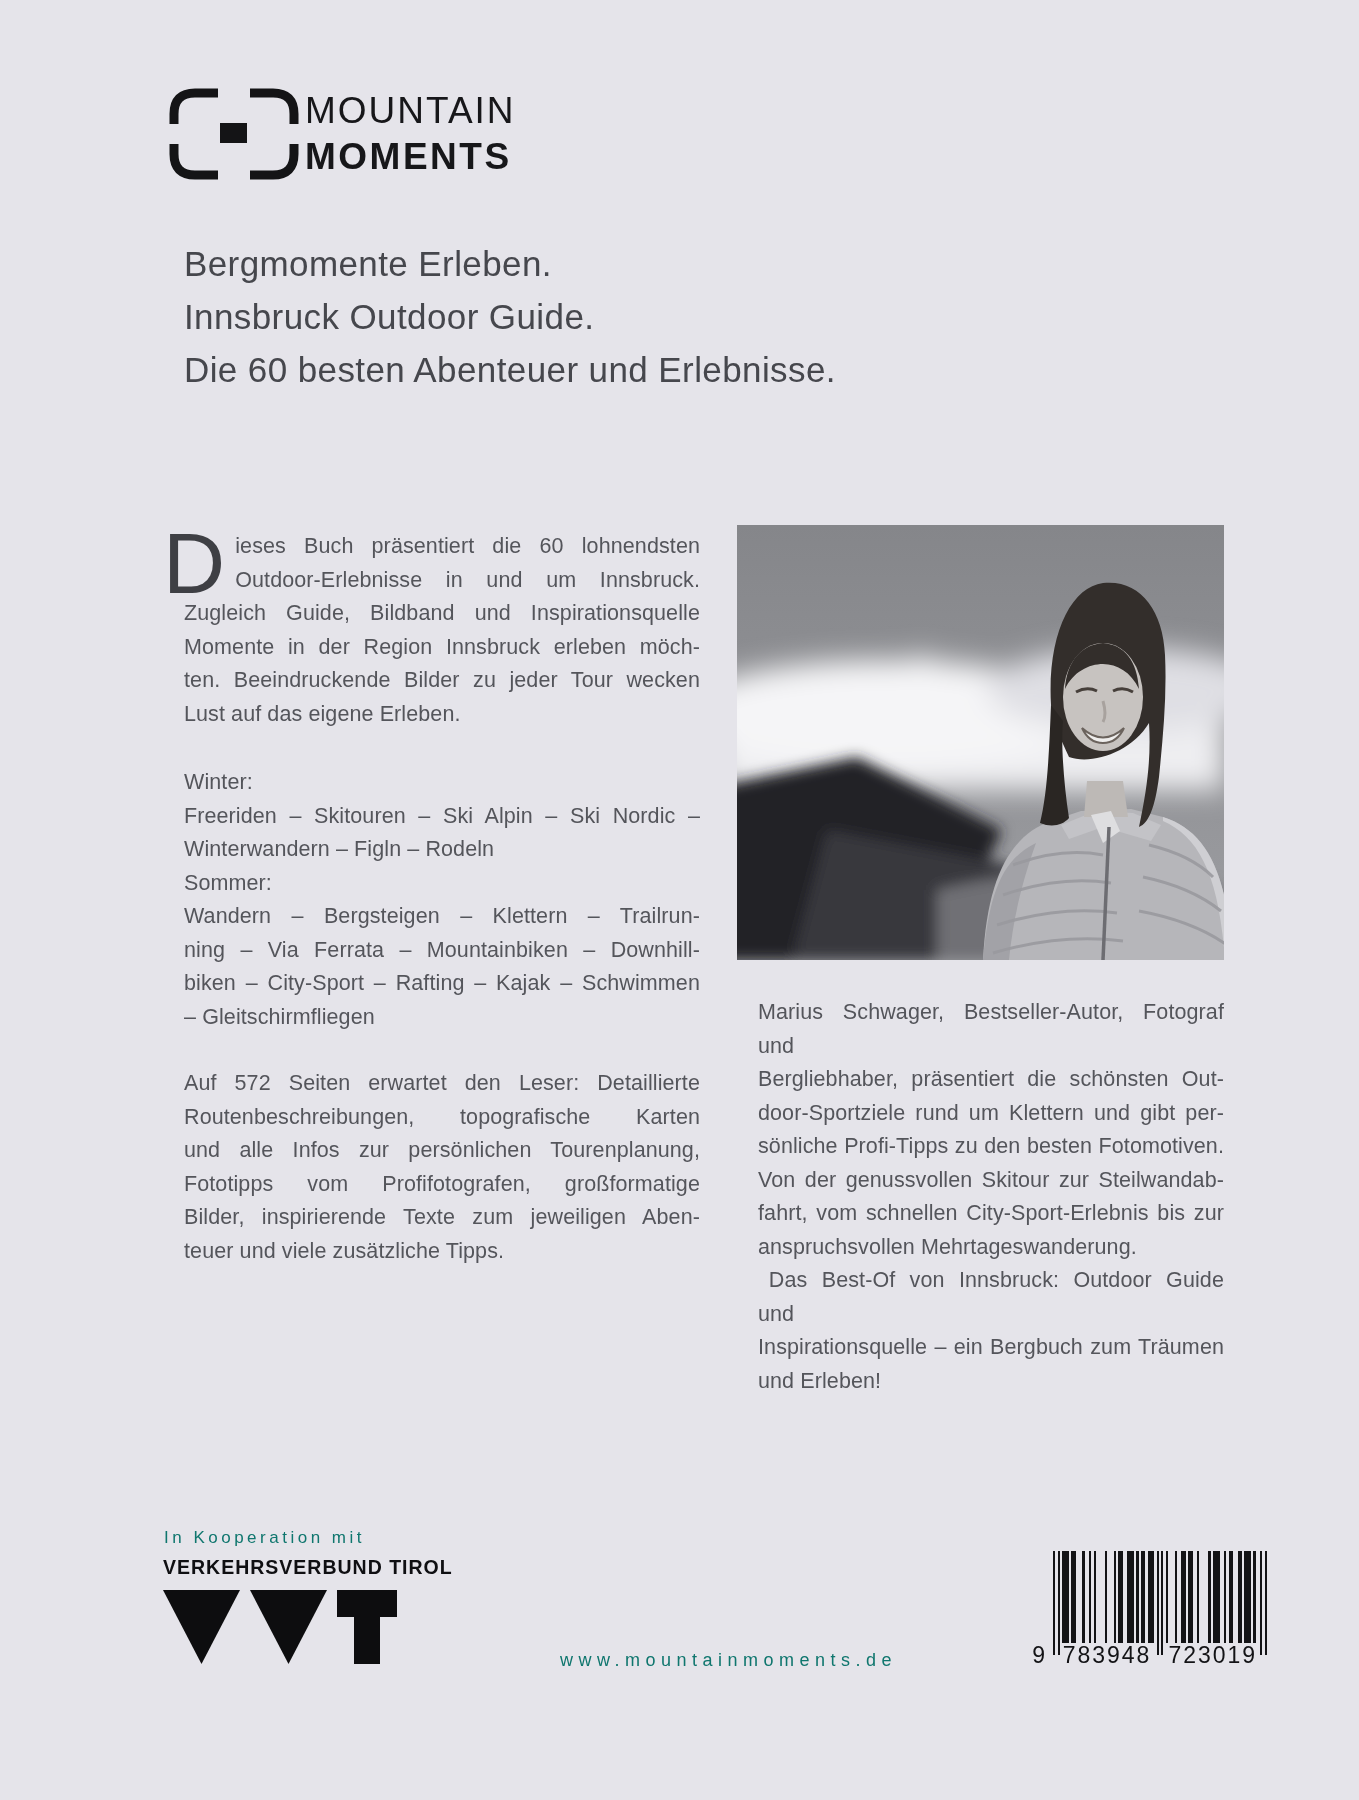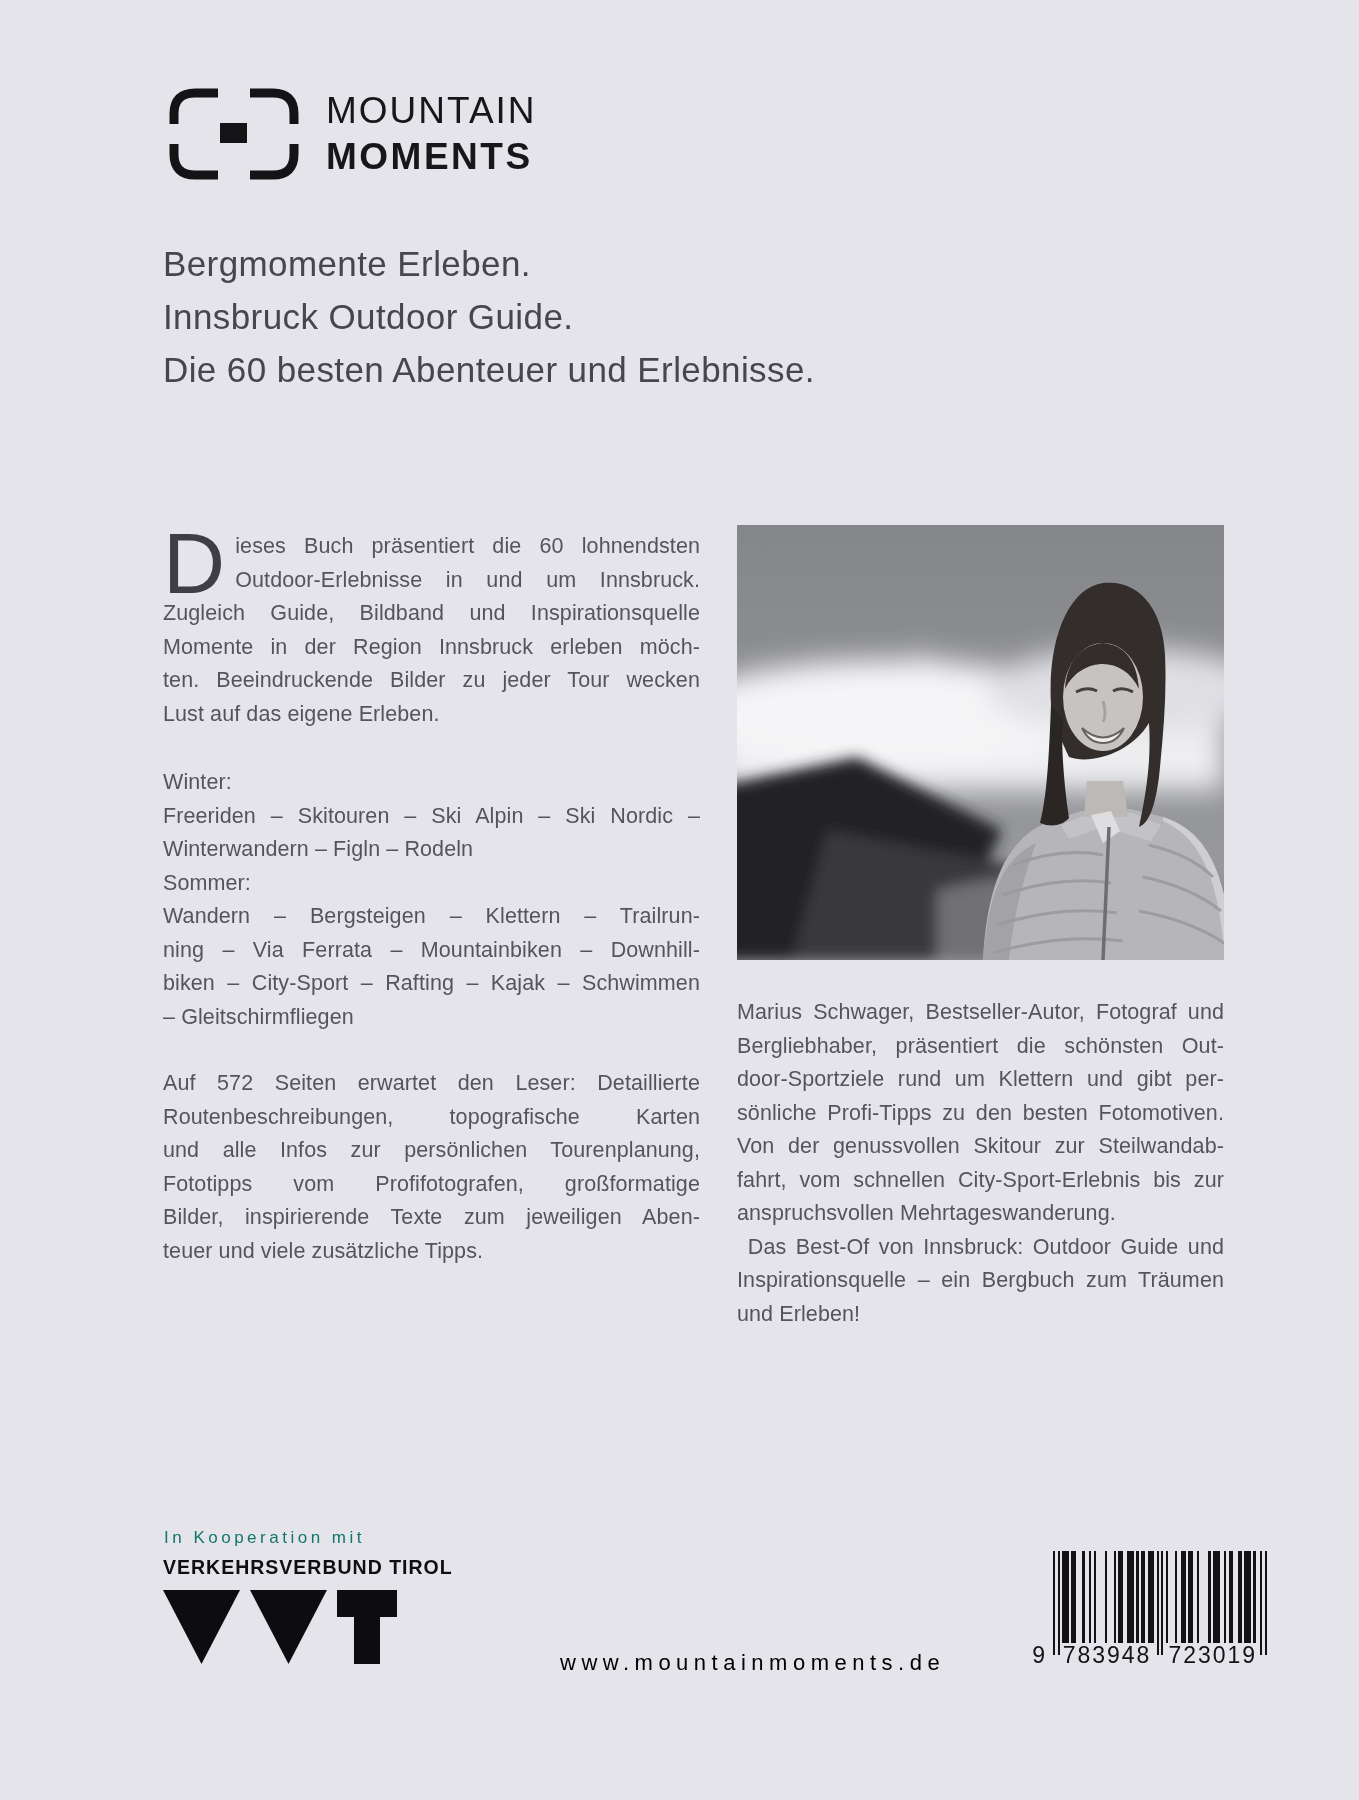--- a/index.html
+++ b/index.html
@@ -6,38 +6,38 @@
   body{
     width:1359px;height:1800px;
     font-family:"Liberation Sans",sans-serif;
     background:#e5e4ea;
     overflow:hidden;
     position:relative;
   }
   .page{position:absolute;inset:0;}
 
   
-  .logo{position:absolute;left:163px;top:84px;display:flex;align-items:center;gap:21px;}
+  .logo{position:absolute;left:163px;top:84px;display:flex;align-items:center;}
   .logo-icon svg{display:block;}
   .wordmark{color:#17171a;}
   .wordmark .l1{font-size:37px;line-height:46px;font-weight:400;letter-spacing:2px;}
   .wordmark .l2{font-size:37px;line-height:46px;font-weight:700;letter-spacing:2.5px;}
 
   
   .headline{
     position:absolute;left:163px;top:237px;width:900px;
     font-size:35px;line-height:53px;color:#46474d;letter-spacing:0.4px;
   }
 
   
   .body-text{font-size:21.5px;line-height:33.5px;color:#54555b;letter-spacing:0.1px;}
   .col-left{position:absolute;left:163px;top:530px;width:537px;}
   .col-right{position:absolute;left:737px;top:525px;width:487px;}
 
-  .jline{text-align:left;white-space:nowrap;}
+  .jline{text-align:left;white-space:nowrap;margin-left:21px;}
   .jline.stretch{white-space:normal;text-align:justify;text-align-last:justify;text-justify:inter-word;}
 
   .dropcap{
     float:left;
     font-size:86px;line-height:58px;font-weight:400;color:#3e3f44;
     margin:4px 10px 0 0;
   }
   .seasons{margin-top:35px;}
   .para3{margin-top:33px;}
   .author{margin-top:36px;}
@@ -54,21 +54,21 @@
     font-size:19.5px;font-weight:700;letter-spacing:1px;color:#0f0f12;
   }
   .vvt-logo{position:absolute;left:163px;top:1590px;display:flex;align-items:flex-start;gap:10px;height:74px;}
   .vvt-tri{width:77px;height:74px;background:#0d0d0f;clip-path:polygon(0 0,100% 0,50% 100%);}
   .vvt-t{position:relative;width:60px;height:74px;}
   .vvt-t .bar{position:absolute;left:0;top:0;width:60px;height:27px;background:#0d0d0f;}
   .vvt-t .stem{position:absolute;left:17px;top:0;width:26px;height:74px;background:#0d0d0f;}
 
   .website{
     position:absolute;left:560px;top:1650px;
-    font-size:22px;letter-spacing:5.5px;color:#000000;
+    font-size:18px;letter-spacing:5.5px;color:#0f766e;
   }
 
   .barcode{position:absolute;left:1031px;top:1551px;}
 </style>
 </head>
 <body>
 
 <div class="page">
 
   <div class="logo">

